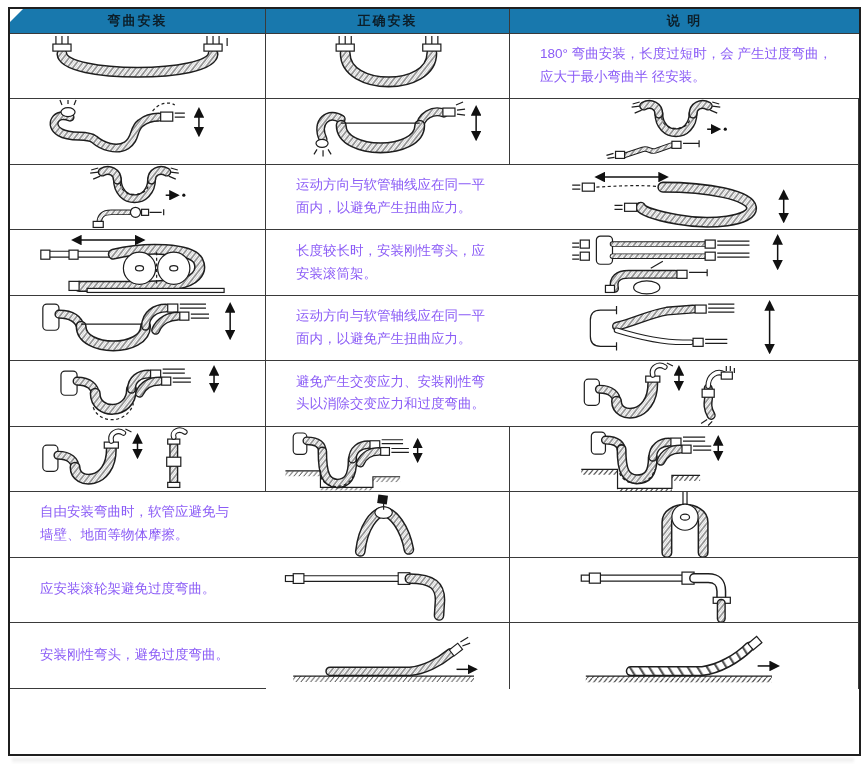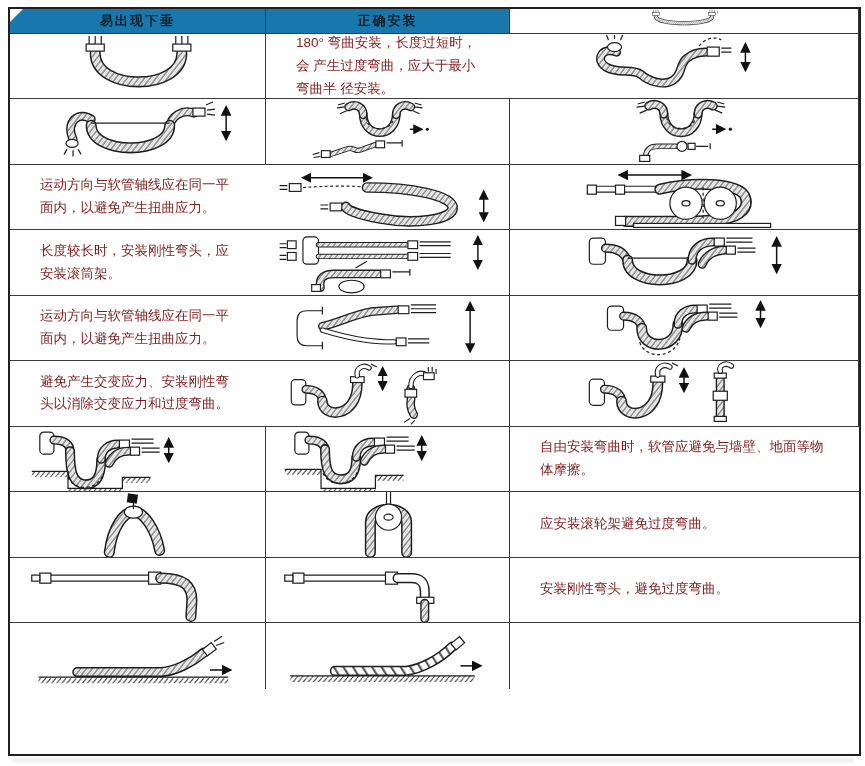--- a/index.html
+++ b/index.html
@@ -22,21 +22,21 @@
   }
   .cell.last-col{border-right:none;}
   .cell.last-row{border-bottom:none;}
   .hd{
     background:#1878ad;color:#0c1e29;font-weight:bold;font-size:13px;
     display:flex;align-items:center;justify-content:center;
     letter-spacing:2px;
   }
   .note{
     display:flex;align-items:center;
-    padding:4px 24px 4px 30px;font-size:13.5px;line-height:1.7;color:#7f1d1d;
+    padding:4px 24px 4px 30px;font-size:13.5px;line-height:1.7;color:#8b5cf6;
   }
   .note p{margin:0;}
   .draw svg{display:block;width:100%;height:100%;}
   .notch{
     position:absolute;left:0;top:0;width:13px;height:13px;z-index:5;
     background:#fff;clip-path:polygon(0 0,100% 0,0 100%);
   }
   .shadow{
     position:absolute;left:12px;top:758px;width:842px;height:5px;
     background:linear-gradient(#dcdcdc,#f7f7f7);opacity:.55;filter:blur(1px);
@@ -78,24 +78,27 @@
     <marker id="arr" viewBox="0 0 8 8" markerWidth="7" markerHeight="7" refX="6.5" refY="4" orient="auto-start-reverse">
       <path d="M0,0 L8,4 L0,8 Z" fill="#111"></path>
     </marker>
   </defs>
 </svg>
 
 <div class="tbl">
   <div class="notch"></div>
 
   <div class="cell hd">
-      <span>易出现下垂</span>
+      <span>弯曲安装</span>
     </div>
   <div class="cell hd">
       <span>正确安装</span>
+    </div>
+  <div class="cell hd last-col">
+      <span>说  明</span>
     </div>
 
   <div class="cell draw">
     <svg viewBox="0 0 250 64">
       <path class="ln" d="M44,2 V10 M50,2 V10 M56,2 V10 M194,2 V10 M200,2 V10 M206,2 V10 M214,4 V12"></path>
       <path class="ho" d="M50,20 C52,44 198,44 200,20"></path>
         <path class="hi" d="M50,20 C52,44 198,44 200,20"></path>
       <rect class="lnw" x="41" y="10" width="18" height="7"></rect>
         <rect class="lnw" x="191" y="10" width="18" height="7"></rect>
     </svg>

